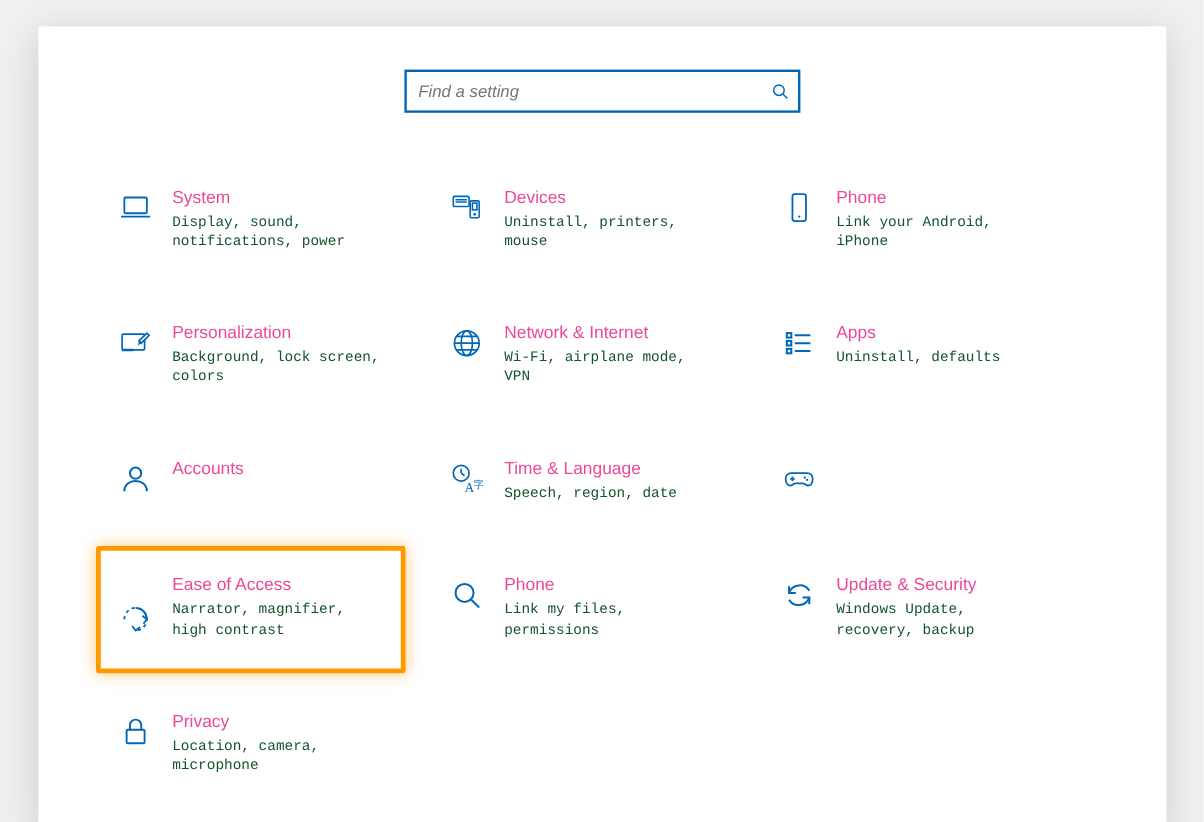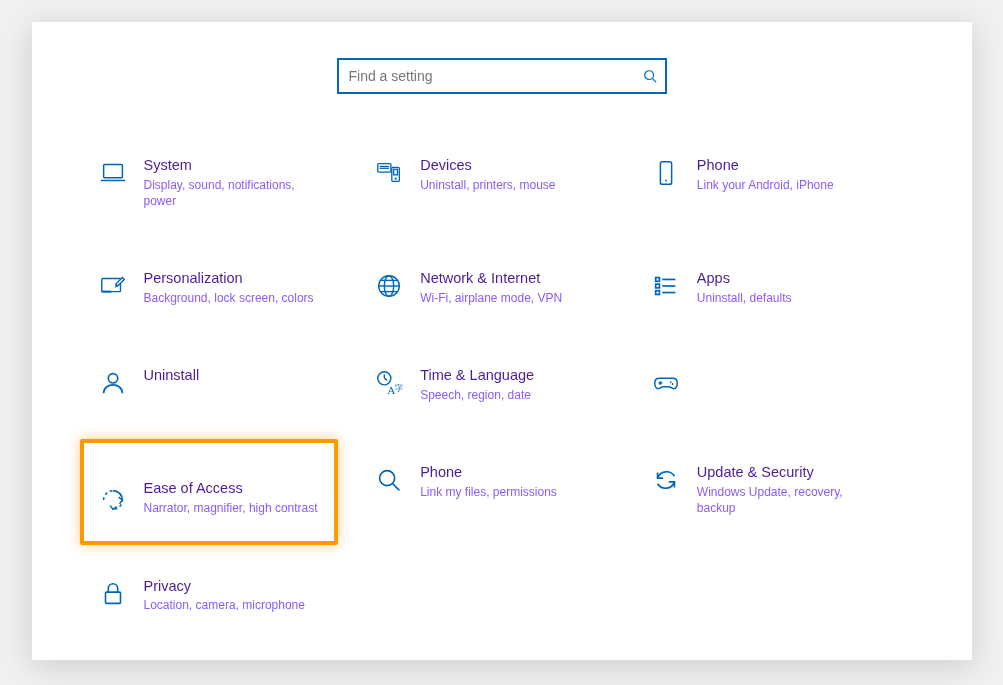--- a/index.html
+++ b/index.html
@@ -34,20 +34,21 @@
     padding: 0 8px 0 8px;
     position: relative;
   }
   .search-box input {
     border: none;
     outline: none;
     flex: 1;
     font-size: 14px;
     color: #0f766e;
     background: transparent;
+    font-style: italic;
   }
   .search-box input::placeholder { color: #767676; }
   .search-icon {
     width: 14px; height: 14px;
     margin-left: 4px;
   }
   .grid {
     display: grid;
     grid-template-columns: repeat(3, 1fr);
     column-gap: 10px;
@@ -70,28 +71,29 @@
     margin-right: 14px;
     color: #0067b8;
   }
   .tile .text-wrap {
     display: flex;
     flex-direction: column;
     max-width: 180px;
   }
   .tile .title {
     font-size: 14.5px;
-    color: #4c1d95;
+    color: #ec4899;
     line-height: 1.3;
   }
   .tile .desc {
     font-size: 12px;
-    color: #8b5cf6;
+    color: #14532d;
     line-height: 1.35;
     margin-top: 2px;
+    font-family: Liberation Mono, monospace;
   }
   .highlight {
     position: absolute;
     border: 4px solid #ff9900;
     border-radius: 2px;
     pointer-events: none;
     box-shadow: 0 0 12px rgba(255,153,0,0.5);
   }
   svg { display: block; }
 </style>
@@ -199,21 +201,21 @@
         </div>
       </div>
       <div class="tile">
         <div class="icon-wrap">
           <svg viewBox="0 0 32 32" width="30" height="30" fill="none" stroke="#0067b8" stroke-width="1.8">
     <circle cx="16" cy="11" r="5"></circle>
             <path d="M6 27 C6 21 11 18 16 18 C21 18 26 21 26 27"></path>
   </svg>
         </div>
         <div class="text-wrap">
-          <div class="title">Uninstall</div>
+          <div class="title">Accounts</div>
         </div>
       </div>
       <div class="tile">
         <div class="icon-wrap">
           <svg viewBox="0 0 32 32" width="30" height="30" fill="none" stroke="#0067b8" stroke-width="1.5">
     <circle cx="11" cy="11" r="7"></circle>
             <line x1="11" y1="7" x2="11" y2="11"></line>
             <line x1="11" y1="11" x2="14" y2="13"></line>
     <text x="14" y="28" font-size="12" fill="#0067b8" stroke="none" font-family="Segoe UI">A</text>
     <text x="22" y="24" font-size="9" fill="#0067b8" stroke="none" font-family="Segoe UI">字</text>

